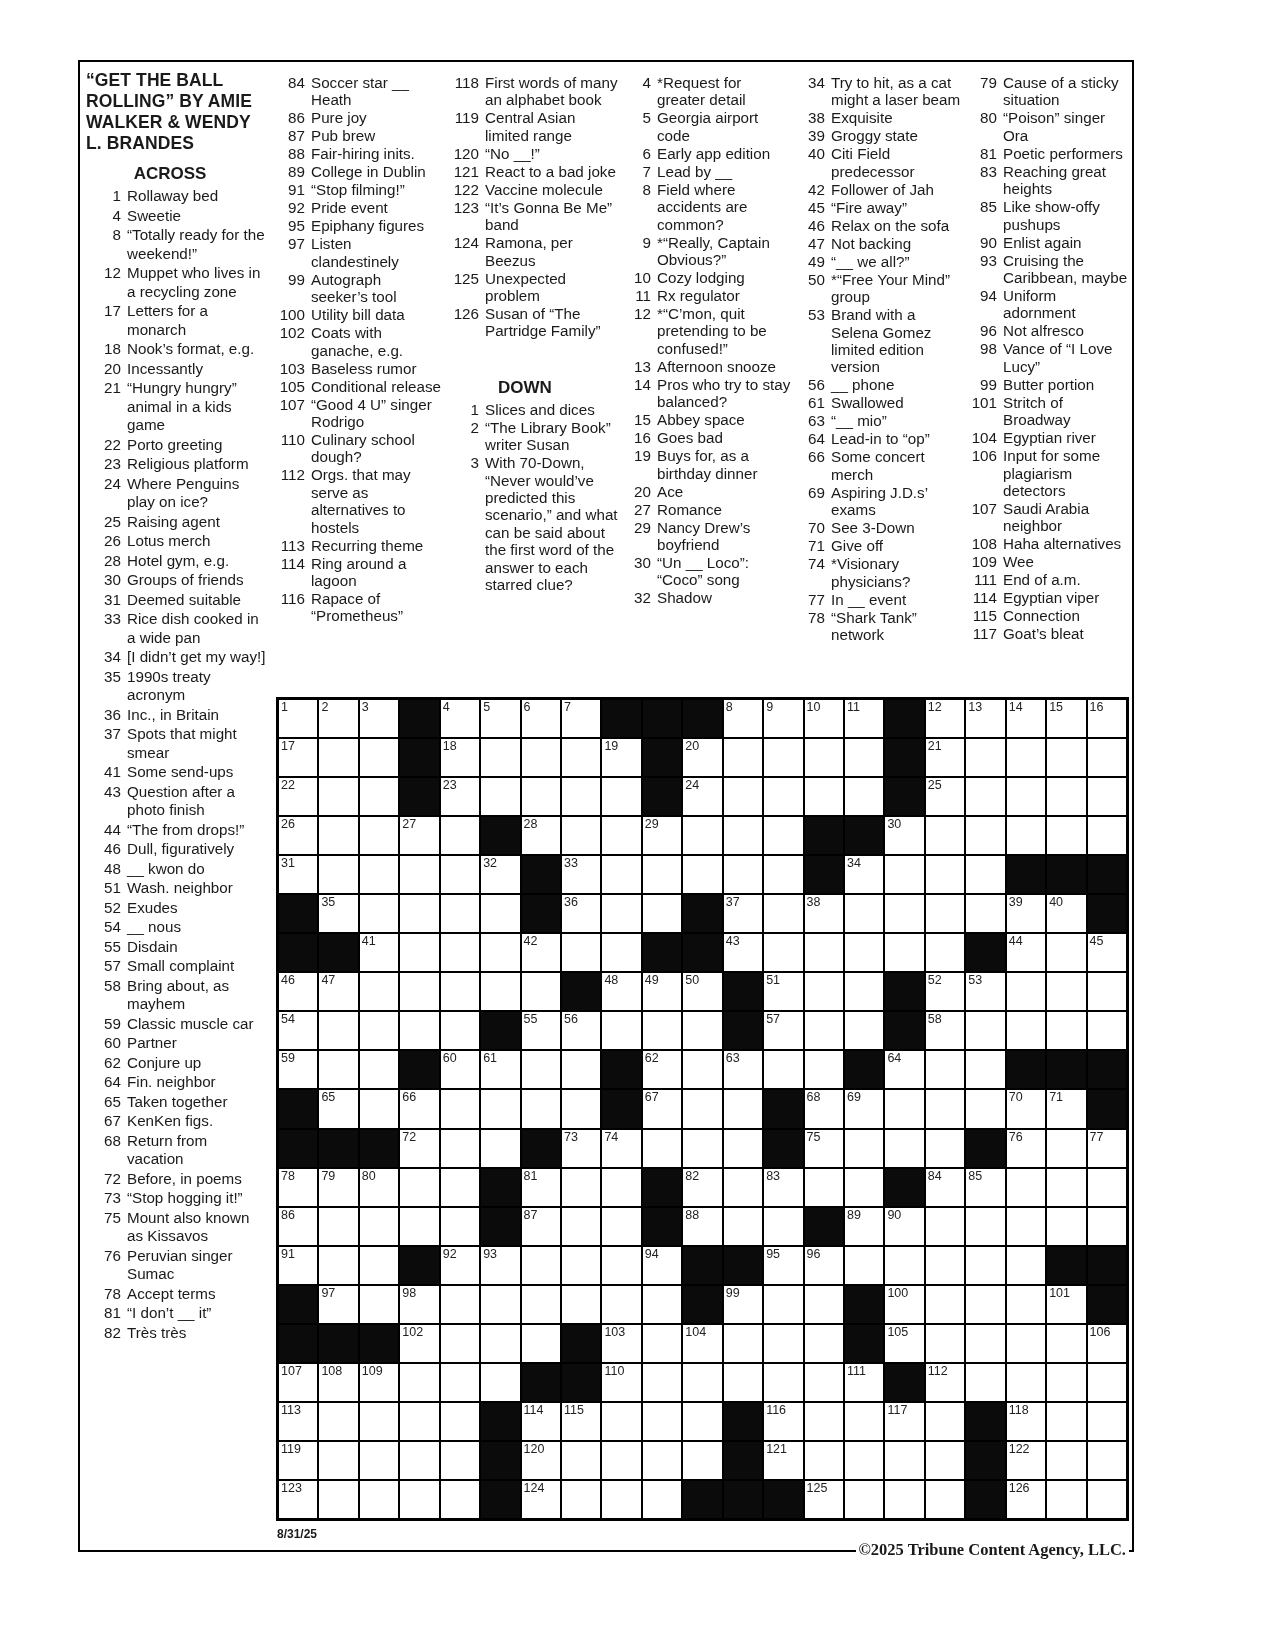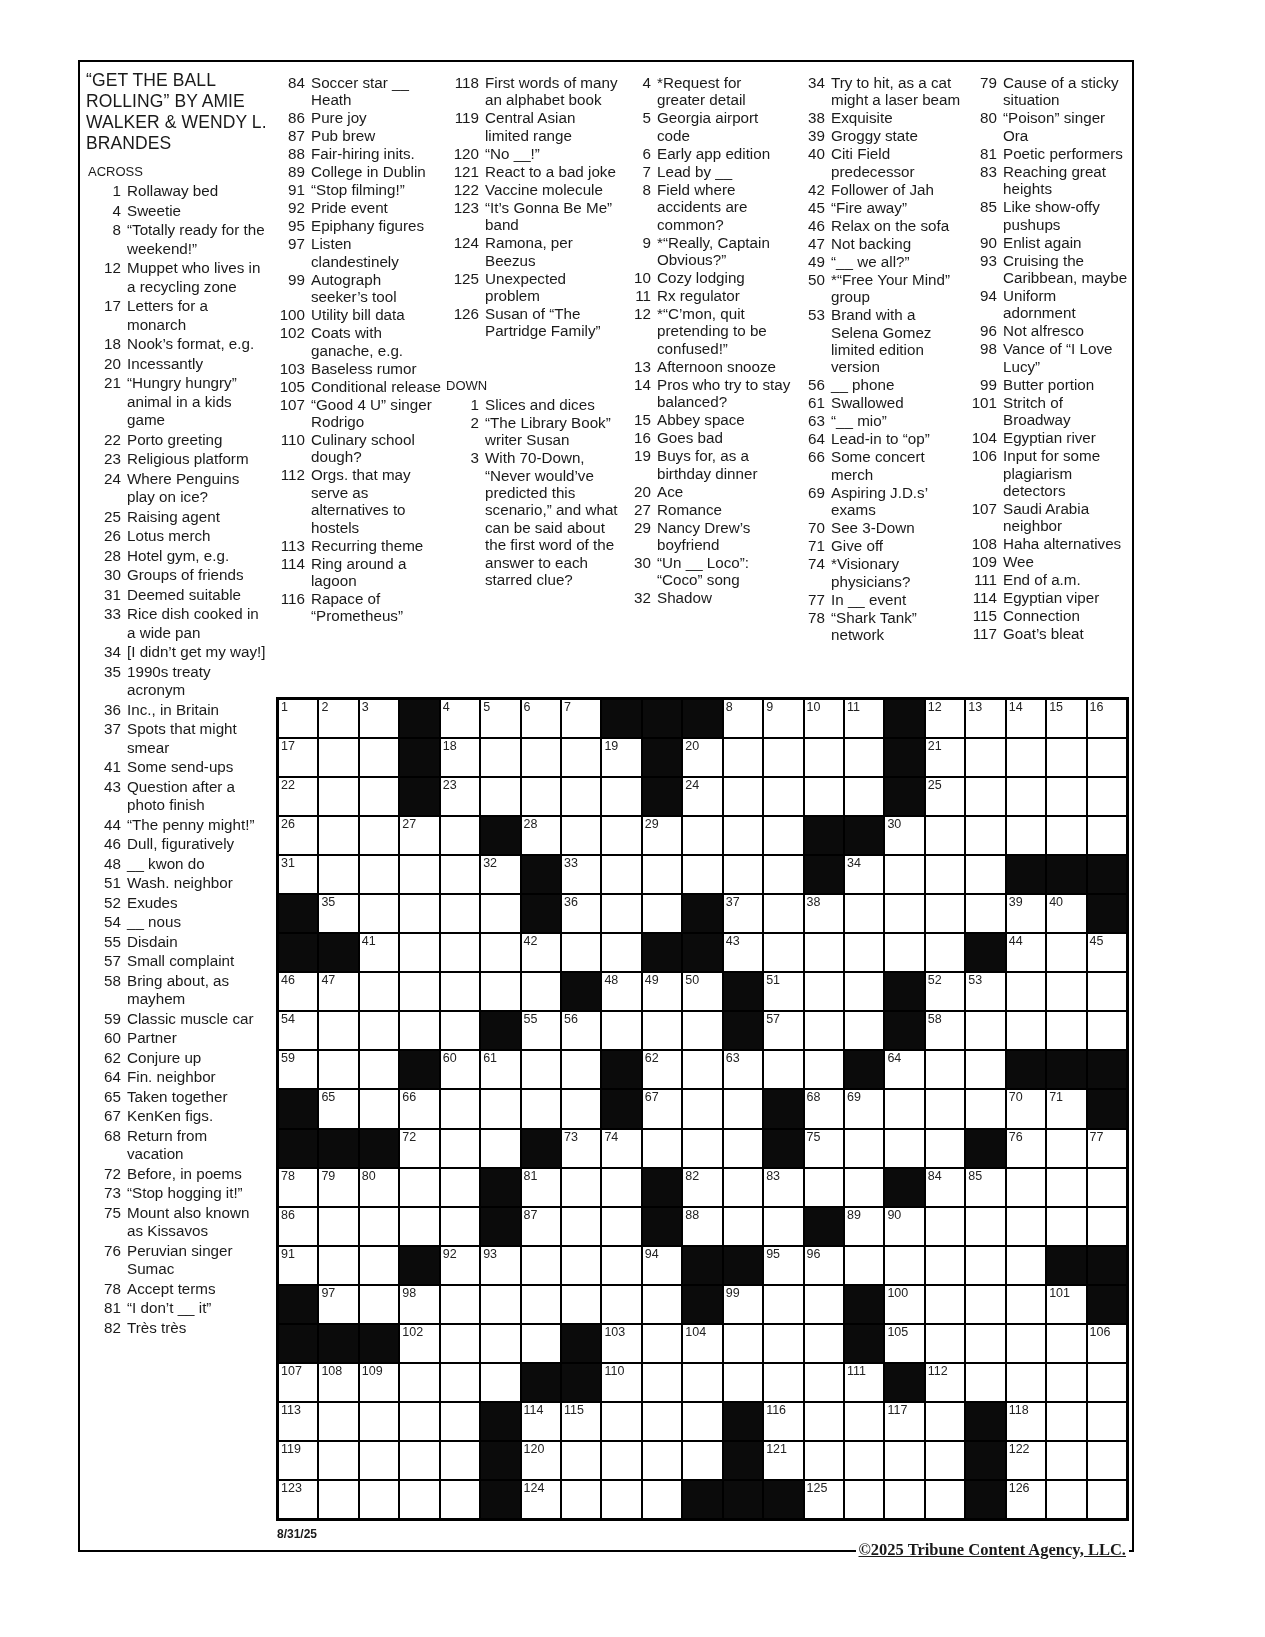--- a/index.html
+++ b/index.html
@@ -4,31 +4,31 @@
 <style>
   html,body{margin:0;padding:0;}
   body{
     width:1265px;height:1637px;position:relative;background:#fff;
     font-family:"Liberation Sans","DejaVu Sans",sans-serif;color:#1a1a1a;
     -webkit-font-smoothing:antialiased;
   }
   .frame{position:absolute;left:78px;top:60px;width:1052px;height:1488px;border:2px solid #000;}
   .title{
     position:absolute;left:86px;top:70px;width:184px;
-    font-weight:normal;font-size:17.5px;line-height:21px;letter-spacing:.1px;
+    font-weight:bold;font-size:17.5px;line-height:21px;letter-spacing:.1px;
   }
   .clue-col{position:absolute;top:74px;}
   #col-1{left:88px;top:162px;width:178px;}
   #col-2{left:272px;width:170px;}
   #col-3{left:446px;width:172px;}
   #col-4{left:618px;width:174px;}
   #col-5{left:792px;width:170px;}
   #col-6{left:964px;width:164px;}
   .list-header{
-    font-weight:normal;font-size:13px;text-align:left;margin:2px 14px 3px 0;
+    font-weight:bold;font-size:17px;text-align:center;margin:2px 14px 3px 0;
   }
   #col-3 .list-header{margin-top:38px;}
   .clue{display:flex;font-size:15.2px;line-height:17.4px;margin-bottom:.6px;}
   #col-1 .clue{line-height:18.5px;margin-bottom:1px;}
   .clue .n{flex:0 0 33px;text-align:right;padding-right:6px;}
   .clue .t{flex:1;}
   .grid{
     position:absolute;left:276px;top:697px;width:853px;height:824px;
     display:grid;grid-template-columns:repeat(21,1fr);grid-template-rows:repeat(21,1fr);
     border:2px solid #000;background:#fff;box-sizing:border-box;
@@ -36,21 +36,21 @@
   .cell{border:1px solid #000;position:relative;background:#fff;}
   .cell.black{background:#0b0b0b;}
   .cell .cn{
     position:absolute;left:2px;top:0px;font-size:12.5px;line-height:14px;color:#222;
   }
   .footer-date{
     position:absolute;left:277px;top:1527px;font-weight:bold;font-size:12px;
   }
   .footer-copy{
     position:absolute;right:136px;top:1540px;font-weight:bold;font-size:16.5px;
-    font-family:"Liberation Serif","DejaVu Serif",serif;background:#fff;padding:0 3px;text-decoration:underline;
+    font-family:"Liberation Serif","DejaVu Serif",serif;background:#fff;padding:0 3px;
   }
 </style>
 </head>
 <body>
 
 <div class="frame"></div>
 
 <div class="title">“GET THE BALL ROLLING” BY AMIE WALKER &amp; WENDY L. BRANDES</div>
 
 <div class="clue-col" id="col-1">
@@ -142,21 +142,21 @@
     <div class="clue">
       <div class="n">41</div>
       <div class="t">Some send-ups</div>
     </div>
     <div class="clue">
       <div class="n">43</div>
       <div class="t">Question after a photo finish</div>
     </div>
     <div class="clue">
       <div class="n">44</div>
-      <div class="t">“The penny might!”</div>
+      <div class="t">“The from drops!”</div>
     </div>
     <div class="clue">
       <div class="n">46</div>
       <div class="t">Dull, figuratively</div>
     </div>
     <div class="clue">
       <div class="n">48</div>
       <div class="t">__ kwon do</div>
     </div>
     <div class="clue">

